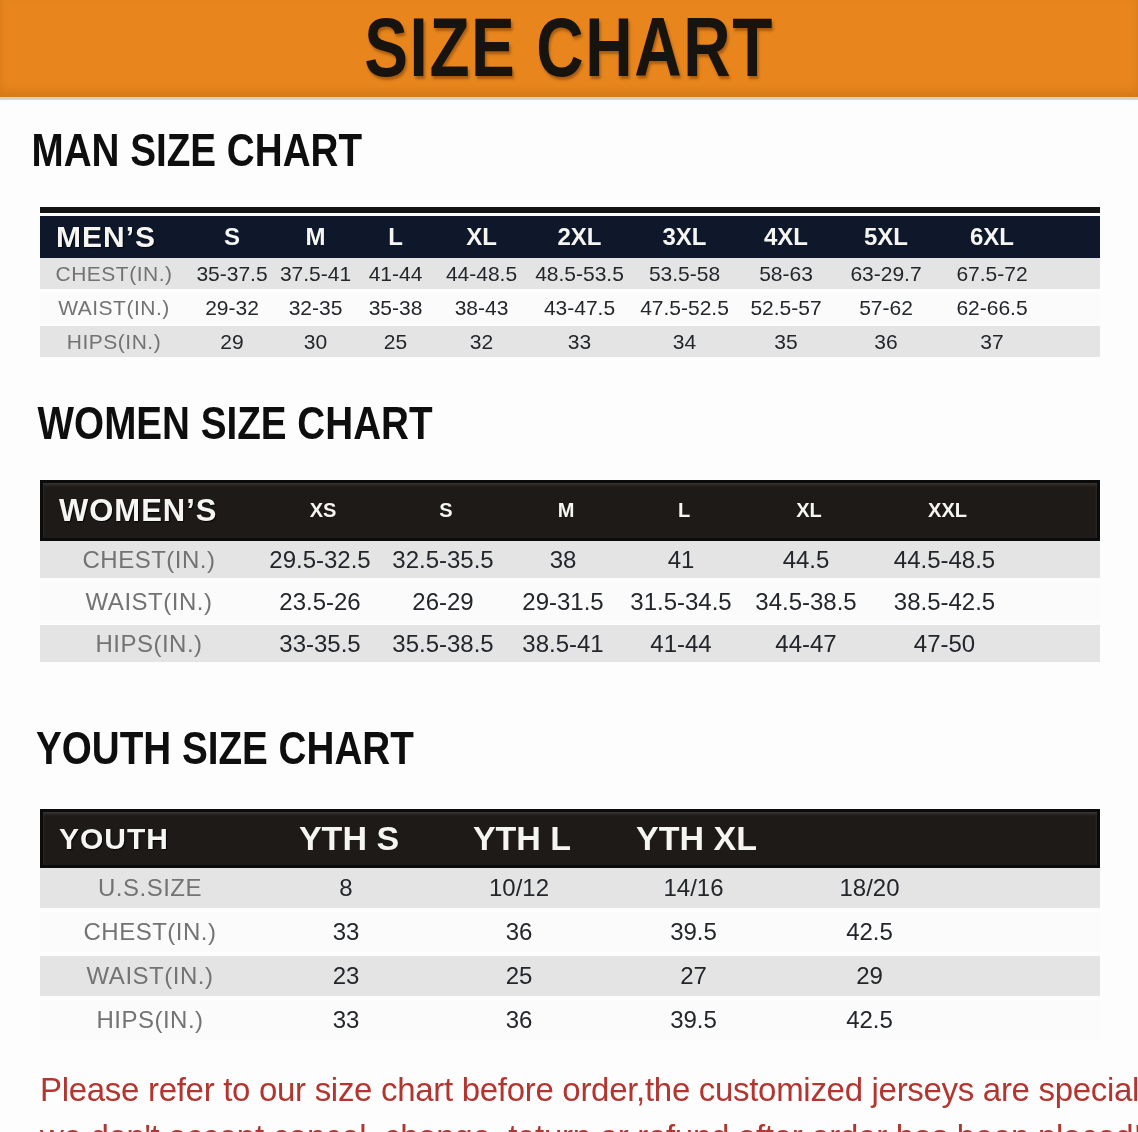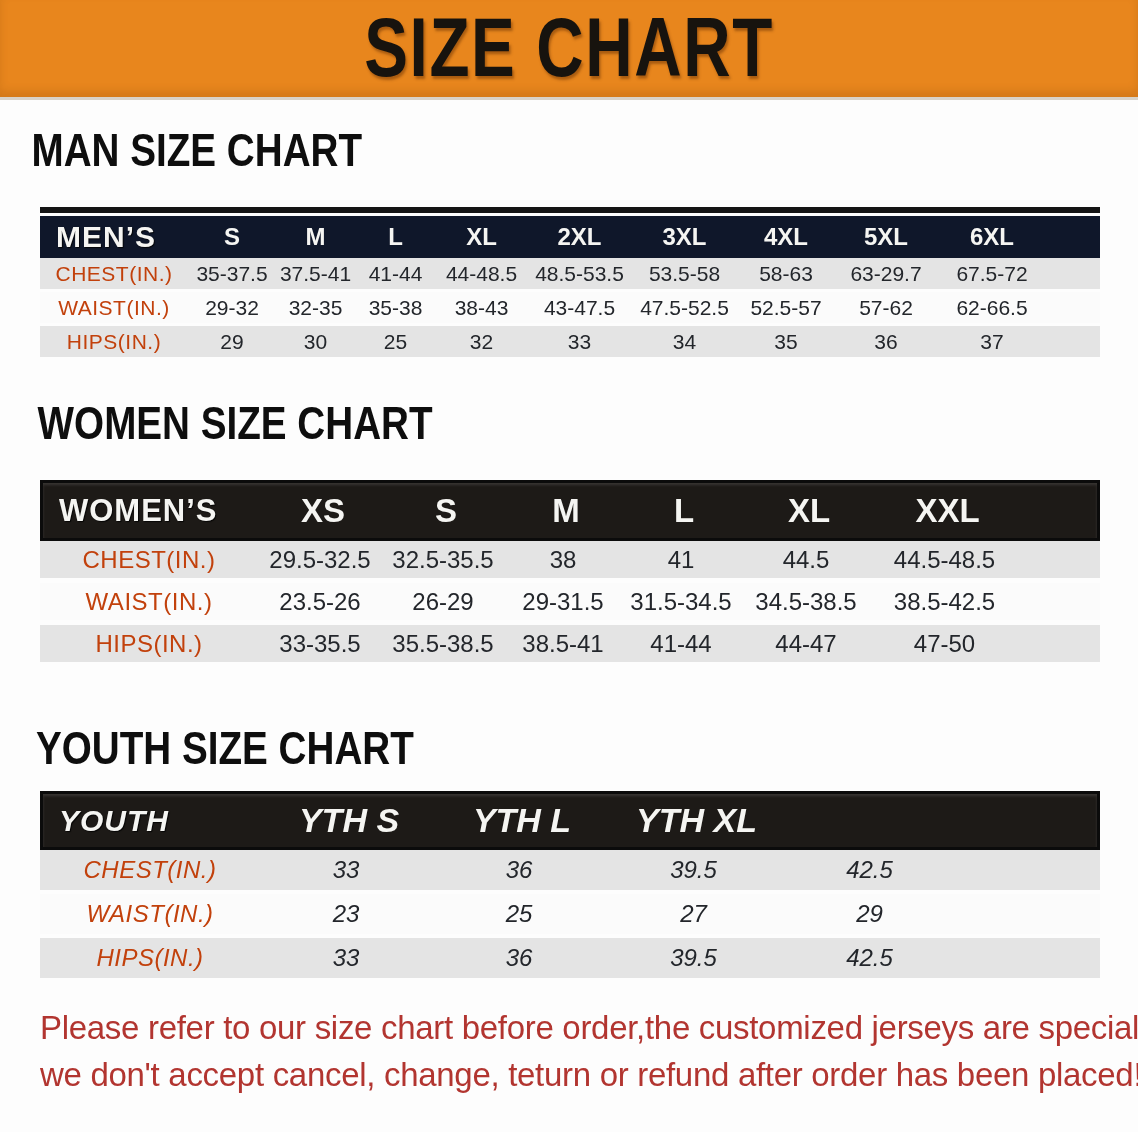--- a/index.html
+++ b/index.html
@@ -46,21 +46,21 @@
     transform-origin: center;
   }
   .heading-man   { margin-top: 26px; }
   .heading-women { margin-top: 42px; }
   .heading-youth { margin-top: 62px; }
 
   
   .size-table { width: 1060px; margin-left: 40px; }
   .table-man   { margin-top: 22px; }
   .table-women { margin-top: 22px; }
-  .table-youth { margin-top: 8px; font-style: italic; }
+  .table-youth { margin-top: 26px; }
 
   .table-rule {
     height: 6px; background: #141414;
     margin-bottom: 3px;
   }
 
   .trow { display: grid; align-items: center; width: 100%; }
 
   .grid-men   { grid-template-columns: 148px 88px 79px 81px 91px 105px 105px 98px 102px 110px; }
   .grid-women { grid-template-columns: 218px 124px 122px 118px 118px 132px 145px; }
@@ -82,34 +82,34 @@
     text-align: left; padding-left: 16px;
     font-weight: 800; letter-spacing: 1px;
     text-shadow: 1px 1px 1px rgba(0,0,0,0.8);
   }
   .table-man .head-label   { font-size: 30px; }
   .table-women .head-label { font-size: 31px; }
   .table-youth .head-label { font-size: 30px; }
 
   .head-size { font-weight: 600; }
   .table-man .head-size   { font-size: 24px; }
-  .table-women .head-size { font-size: 33px; }
+  .table-women .head-size { font-size: 20px; }
   .table-youth .head-size { font-size: 34px; }
 
   .tbody .data-row { background: #fbfbfb; }
   .tbody .data-row:nth-child(odd) { background: #e4e4e4; }
   .tbody .data-row + .data-row { margin-top: 3px; }
 
   .table-man .data-row   { height: 31px; font-size: 21px; }
   .table-women .data-row { height: 37px; font-size: 24px; }
   .table-women .data-row + .data-row { margin-top: 5px; }
   .table-youth .data-row { height: 40px; font-size: 24px; }
   .table-youth .data-row + .data-row { margin-top: 4px; }
 
-  .row-label { font-weight: 400; color: #c2410c; letter-spacing: 0.5px; }
+  .row-label { font-weight: 400; color: #737373; letter-spacing: 0.5px; }
   .val { color: #23262b; }
 
   
   .disclaimer {
     margin: 26px 0 0 40px;
     color: #b23530;
     font-size: 33px;
     line-height: 47px;
     letter-spacing: -0.3px;
     white-space: nowrap;
@@ -236,20 +236,27 @@
 <div class="size-table table-youth">
   <div>
       <div class="trow thead grid-youth">
         <div class="cell head-label">YOUTH</div>
         <div class="cell head-size">YTH S</div>
         <div class="cell head-size">YTH L</div>
         <div class="cell head-size">YTH XL</div>
       </div>
       <div class="tbody">
         <div class="trow data-row grid-youth">
+          <div class="cell row-label">U.S.SIZE</div>
+          <div class="cell val">8</div>
+          <div class="cell val">10/12</div>
+          <div class="cell val">14/16</div>
+          <div class="cell val">18/20</div>
+        </div>
+        <div class="trow data-row grid-youth">
           <div class="cell row-label">CHEST(IN.)</div>
           <div class="cell val">33</div>
           <div class="cell val">36</div>
           <div class="cell val">39.5</div>
           <div class="cell val">42.5</div>
         </div>
         <div class="trow data-row grid-youth">
           <div class="cell row-label">WAIST(IN.)</div>
           <div class="cell val">23</div>
           <div class="cell val">25</div>

